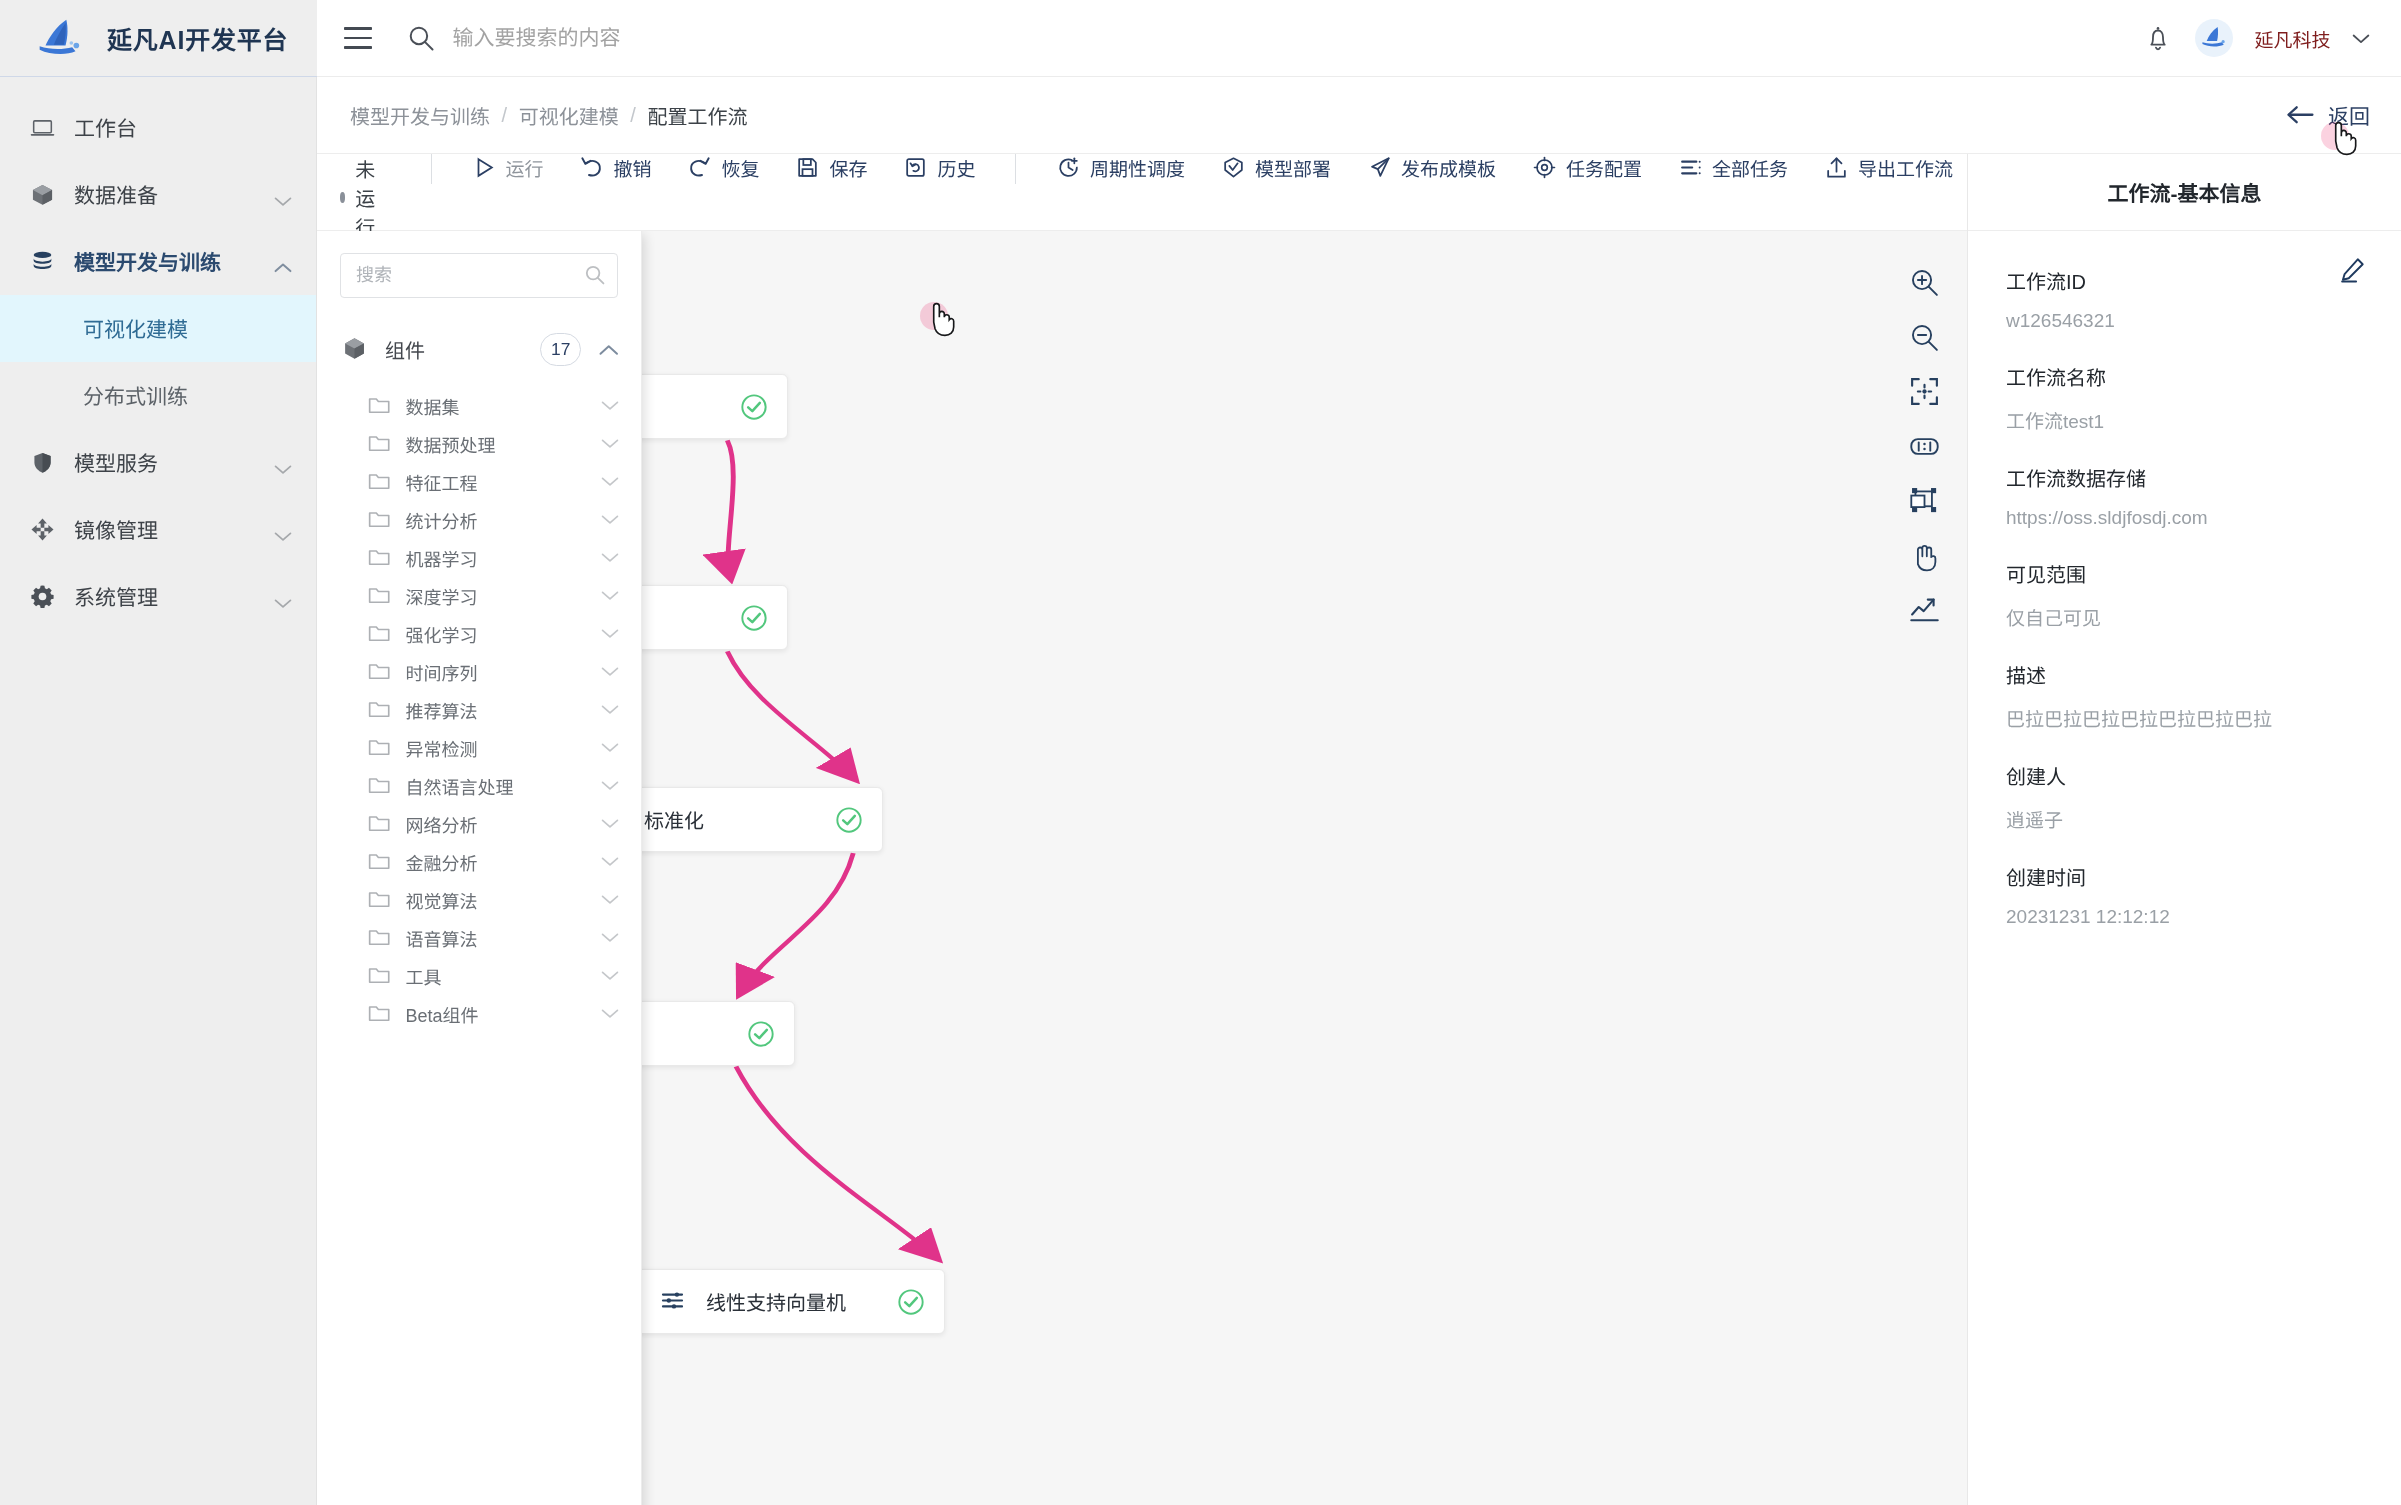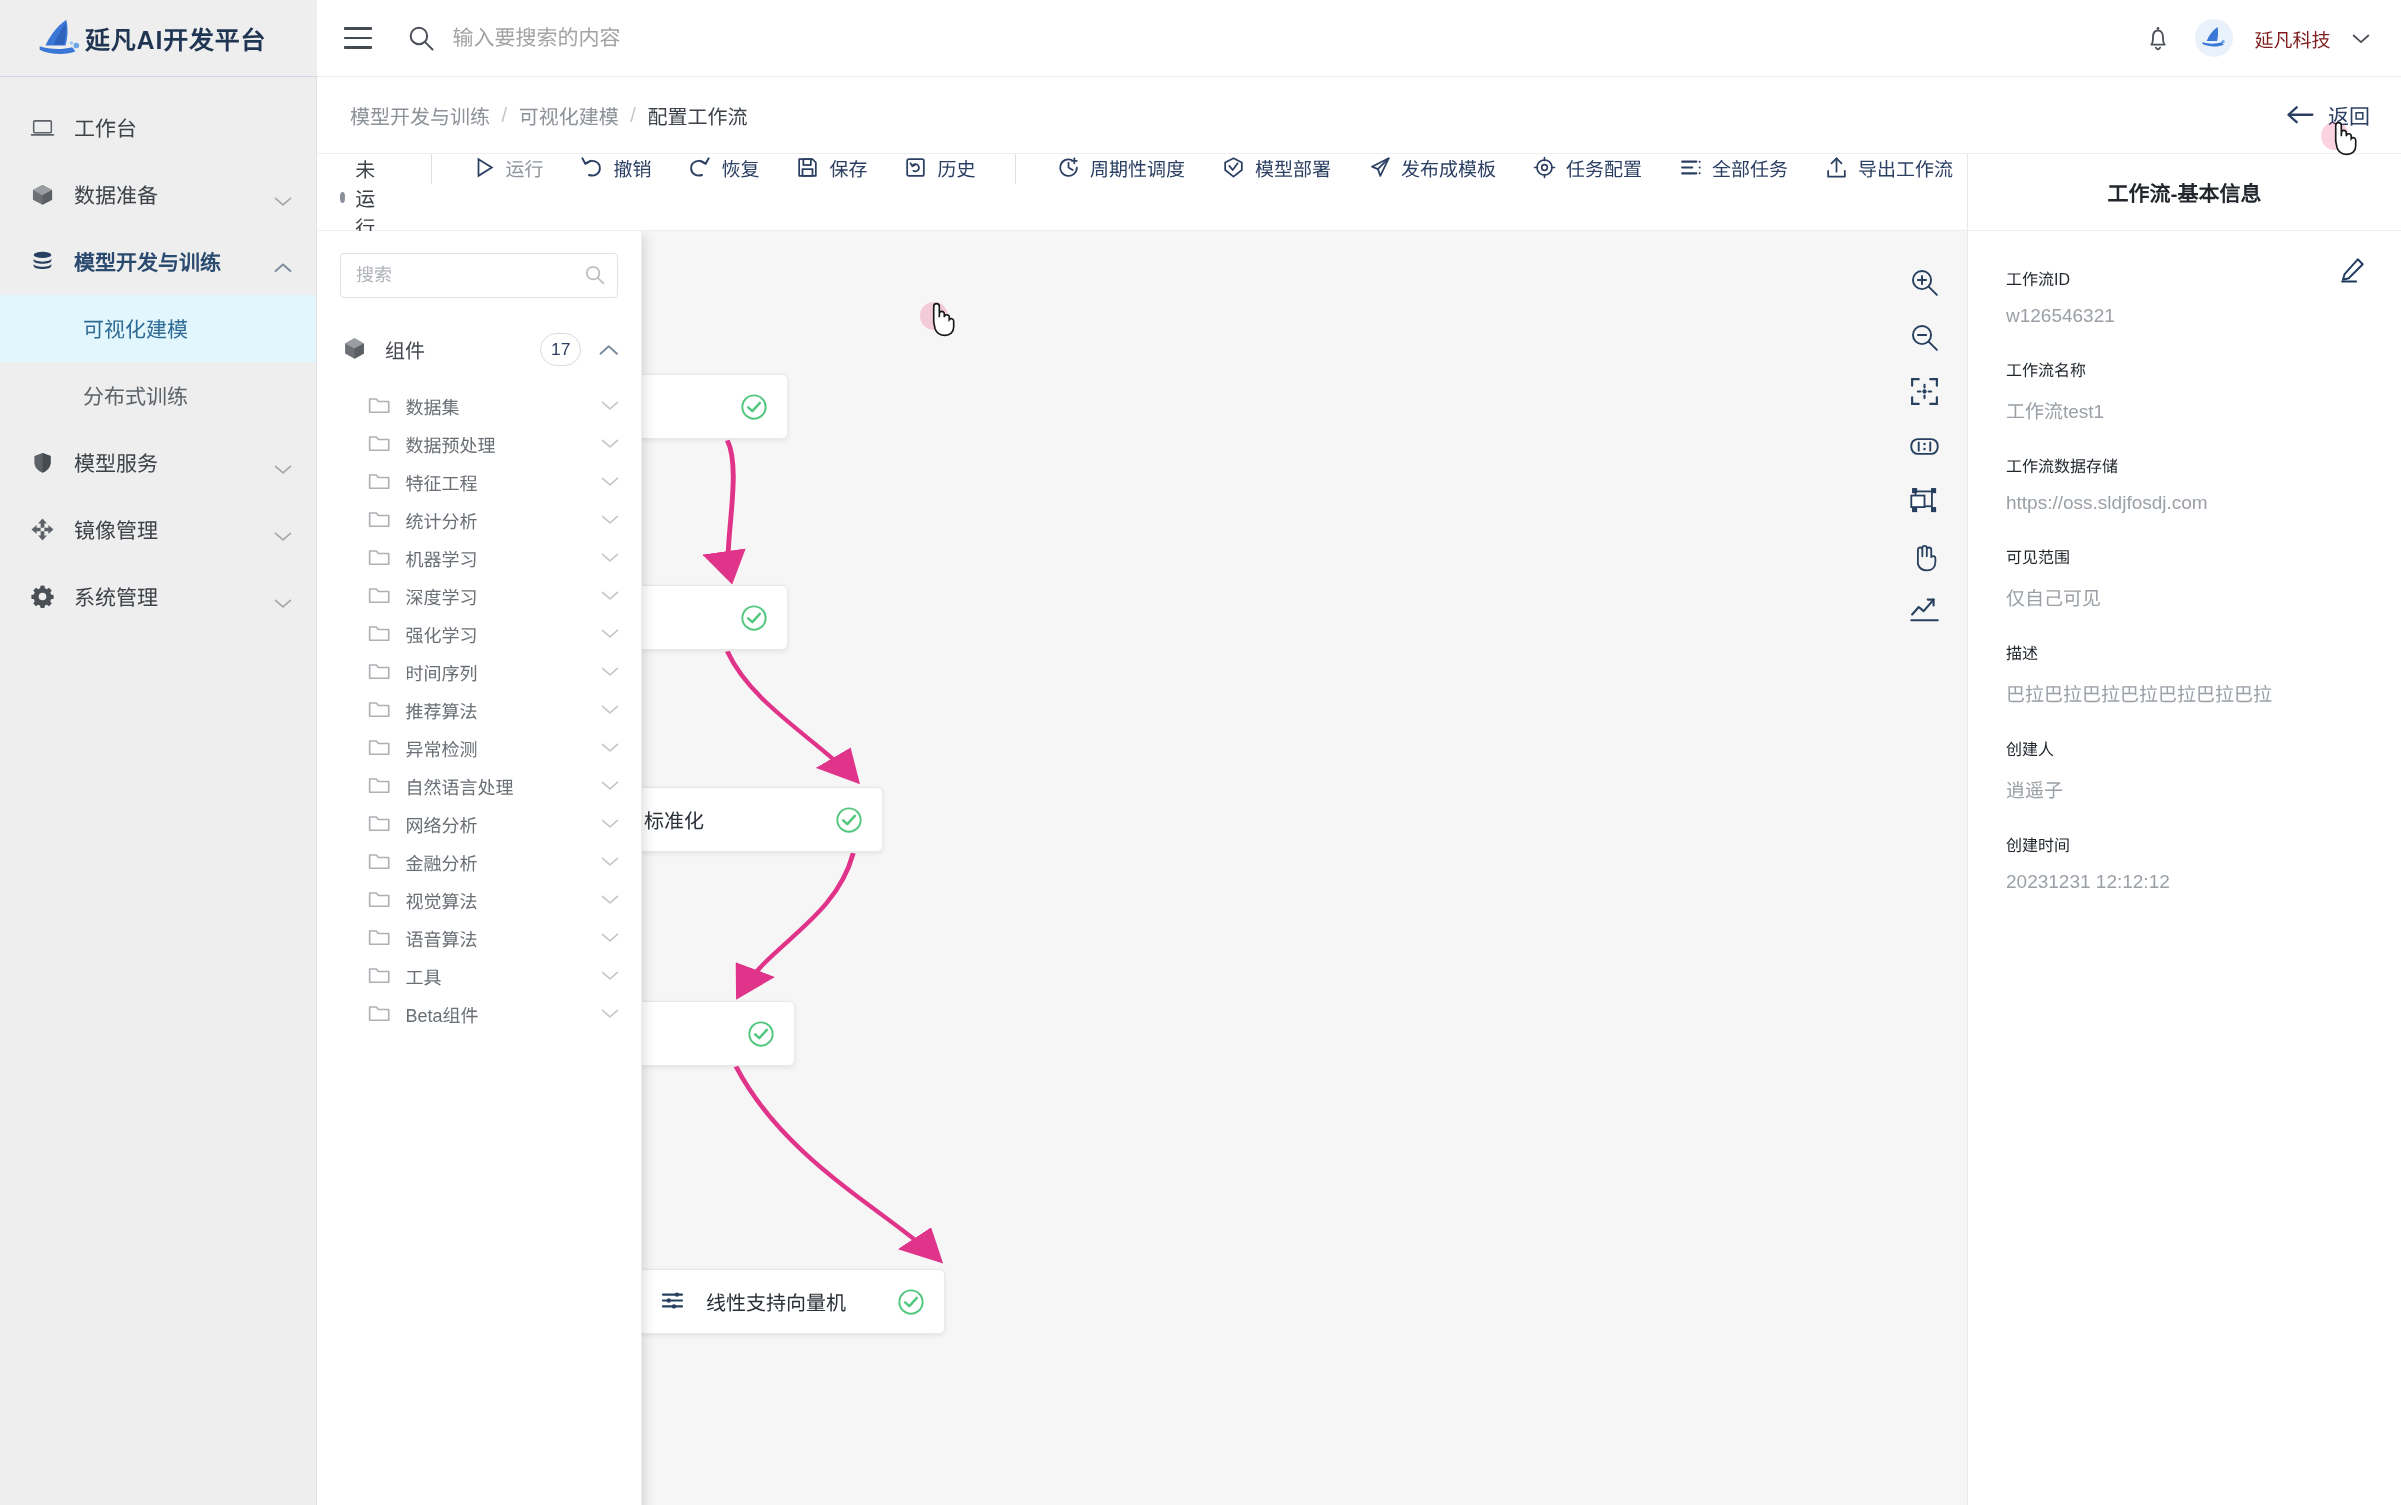--- a/index.html
+++ b/index.html
@@ -8,21 +8,21 @@
     width: 2401px; height: 1505px;
     font-family: "Liberation Sans", "DejaVu Sans", sans-serif;
     background: #f5f6f7; overflow: hidden;
   }
   .app { position: relative; width: 2401px; height: 1505px; display: flex; flex-direction: column; }
 
   
   .topbar { height: 77px; display: flex; align-items: stretch; flex: 0 0 77px; }
   .brand {
     width: 317px; flex: 0 0 317px; background: #eeeeee;
-    display: flex; align-items: center; gap: 2px; padding-left: 38px;
+    display: flex; align-items: center; gap: 24px; padding-left: 38px;
     border-bottom: 1.7px solid #cfd8e8;
   }
   .brand-logo { width: 45px; height: 40px; flex: 0 0 45px; }
   .brand-title { font-size: 25px; font-weight: 700; color: #1f3552; letter-spacing: 0.8px; }
 
   .topbar-main {
     flex: 1; background: #ffffff; display: flex; align-items: center;
     padding: 0 31px 0 26.5px; border-bottom: 0.8px solid #ececec;
   }
   .hamburger { width: 28px; height: 21.5px; display: flex; flex-direction: column; justify-content: space-between; cursor: pointer; }
@@ -170,21 +170,21 @@
   .info-panel {
     width: 434px; flex: 0 0 434px; background: #ffffff; border-left: 0.8px solid #e8e8e8;
     display: flex; flex-direction: column;
   }
   .ip-title {
     height: 77px; flex: 0 0 77px; display: flex; align-items: center; justify-content: center;
     font-size: 21px; font-weight: 700; color: #22272d; border-bottom: 0.8px solid #ededed;
   }
   .ip-body { padding: 35px 38px 0 38px; position: relative; }
   .ip-edit { position: absolute; right: 35px; top: 25px; width: 28px; height: 28px; cursor: pointer; }
-  .ip-key { font-size: 16px; color: #22272d; margin-bottom: 15px; }
+  .ip-key { font-size: 20px; color: #22272d; margin-bottom: 15px; }
   .ip-val { font-size: 19px; color: #9aa0a6; margin-bottom: 30px; word-break: break-all; }
 </style>
 </head>
 <body>
 
 <div class="app">
 
   <div class="topbar">
     <div class="brand">
       <span class="brand-logo">

